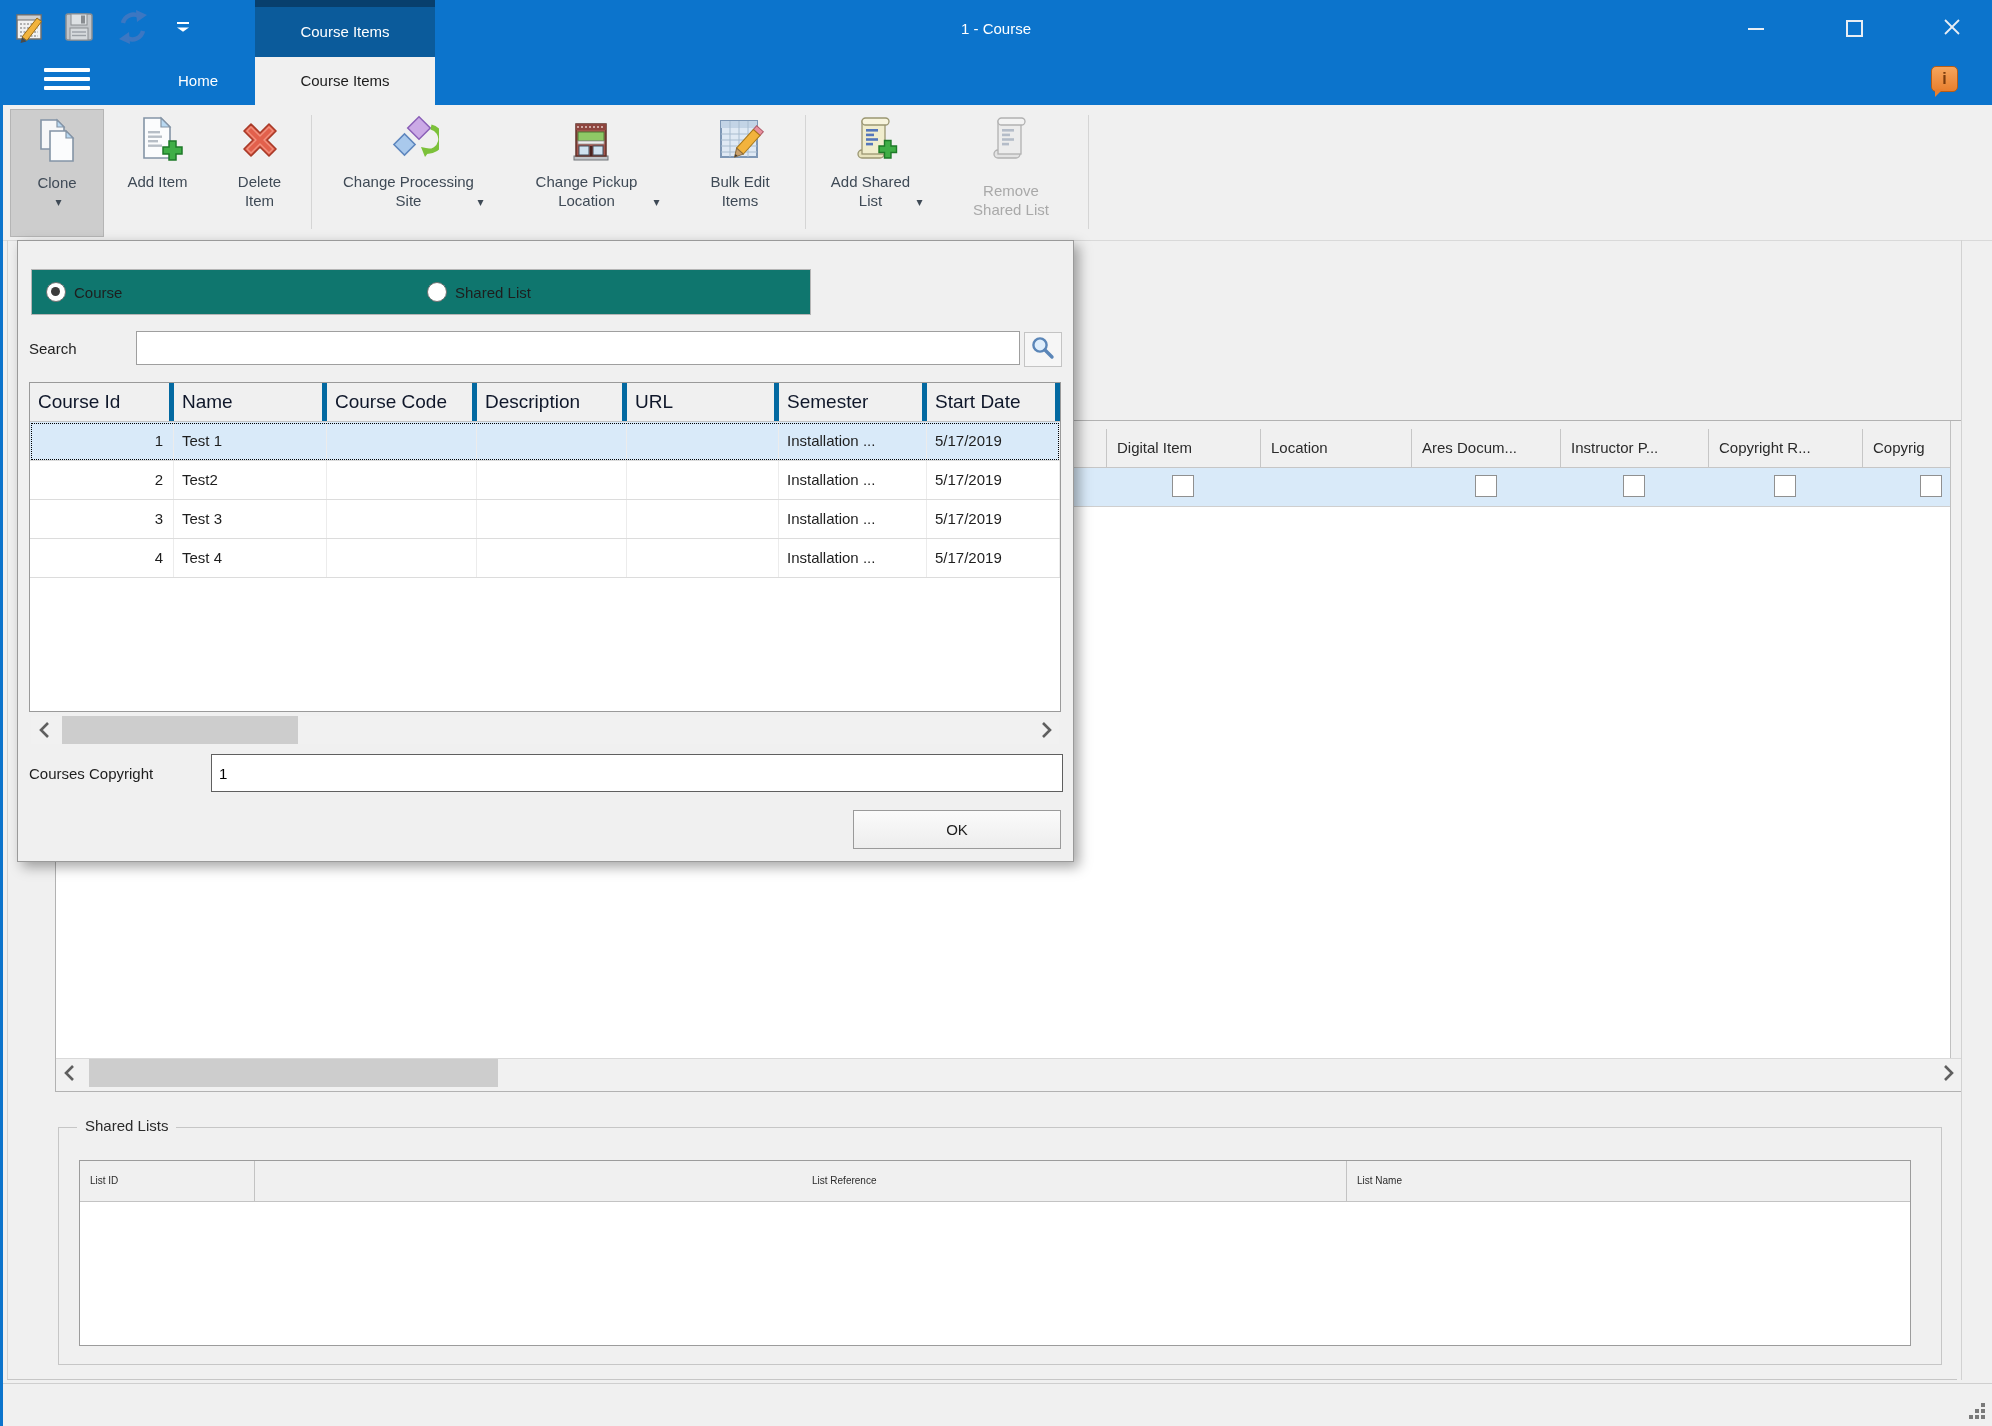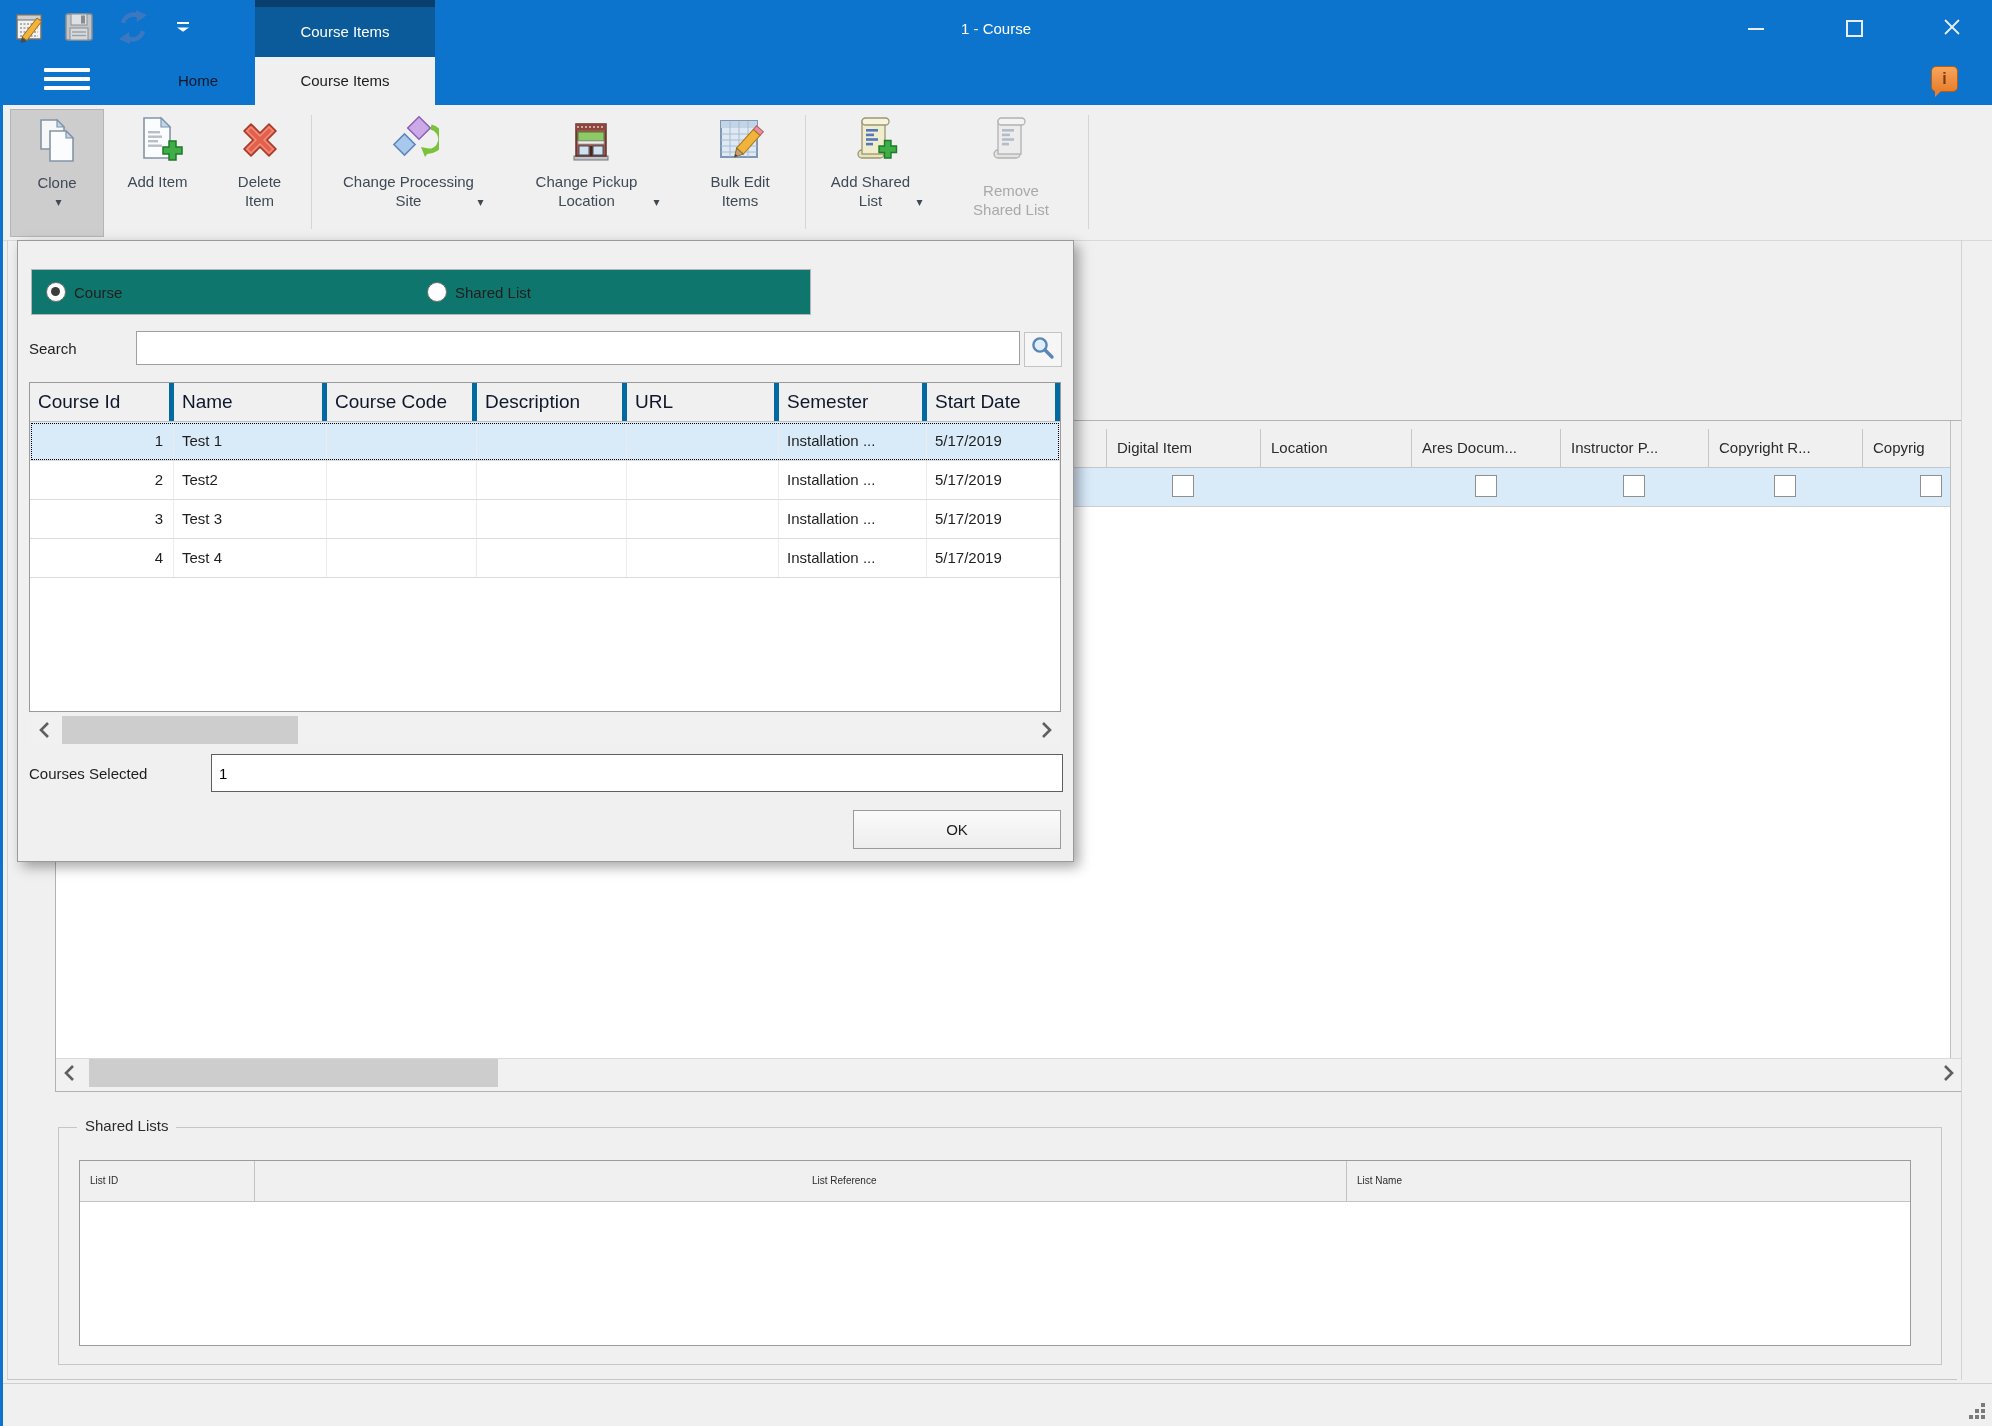--- a/index.html
+++ b/index.html
@@ -17,21 +17,21 @@
   .win-title{left:0;top:0;width:1992px;height:57px;line-height:57px;text-align:center;
              color:#fff;font-size:15px;pointer-events:none;}
   .winctl{top:0;width:60px;height:57px;display:flex;align-items:center;justify-content:center;}
   .min-glyph{width:16px;height:2px;background:#e9eef4;}
   .max-glyph{width:13px;height:13px;border:2px solid #e9eef4;}
 
   
   .tabsrow{left:0;top:57px;width:1992px;height:48px;background:#0c74cc;}
   .hamburger{left:44px;top:11px;width:48px;height:26px;}
   .hamburger i{display:block;width:46px;height:4px;background:#fff;border-radius:1px;margin-bottom:5px;}
-  .rtab{top:0;height:48px;line-height:48px;text-align:center;font-size:15px;color:#0f172a;}
+  .rtab{top:0;height:48px;line-height:48px;text-align:center;font-size:15px;color:#ffffff;}
   .rtab.sel{background:#f0f0f0;color:#1b1b1b;}
   .help-btn{left:1928px;top:7px;width:34px;height:36px;}
   .help-bubble{position:absolute;left:3px;top:2px;width:25px;height:24px;border-radius:5px;
                background:linear-gradient(#f6a55c,#e87f2e);border:1px solid #b85d15;
                color:#7a3c0e;font-weight:700;font-size:16px;text-align:center;line-height:24px;}
   .help-bubble::after{content:"";position:absolute;left:3px;bottom:-6px;width:0;height:0;
                border:4px solid transparent;border-top-color:#e87f2e;border-left-color:#e87f2e;}
 
   
   .ribbon{left:0;top:105px;width:1992px;height:135px;background:#f0f0f0;border-bottom:1px solid #d9d9d9;}
@@ -446,21 +446,21 @@
         </svg>
     </span>
     <span class="sthumb" style="left:31px;width:236px"></span>
     <span class="sarrow" style="right:0">
       <svg width="11" height="18" viewBox="0 0 11 18">
           <polyline points="2,2 9,9 2,16" fill="none" stroke="#5f5f5f" stroke-width="2.6"></polyline>
         </svg>
     </span>
   </div>
 
-  <div class="abs cs-lbl">Courses Selected</div>
+  <div class="abs cs-lbl">Courses Copyright</div>
   <input class="abs cs-input" value="1" style="">
 
   <div class="abs ok-btn">OK</div>
 </div>
 
 <div class="abs page-left-line"></div>
 <div class="abs page-right-line"></div>
 <div class="abs bottom-line"></div>
 <div class="abs statusbar">
   <span class="grip">

